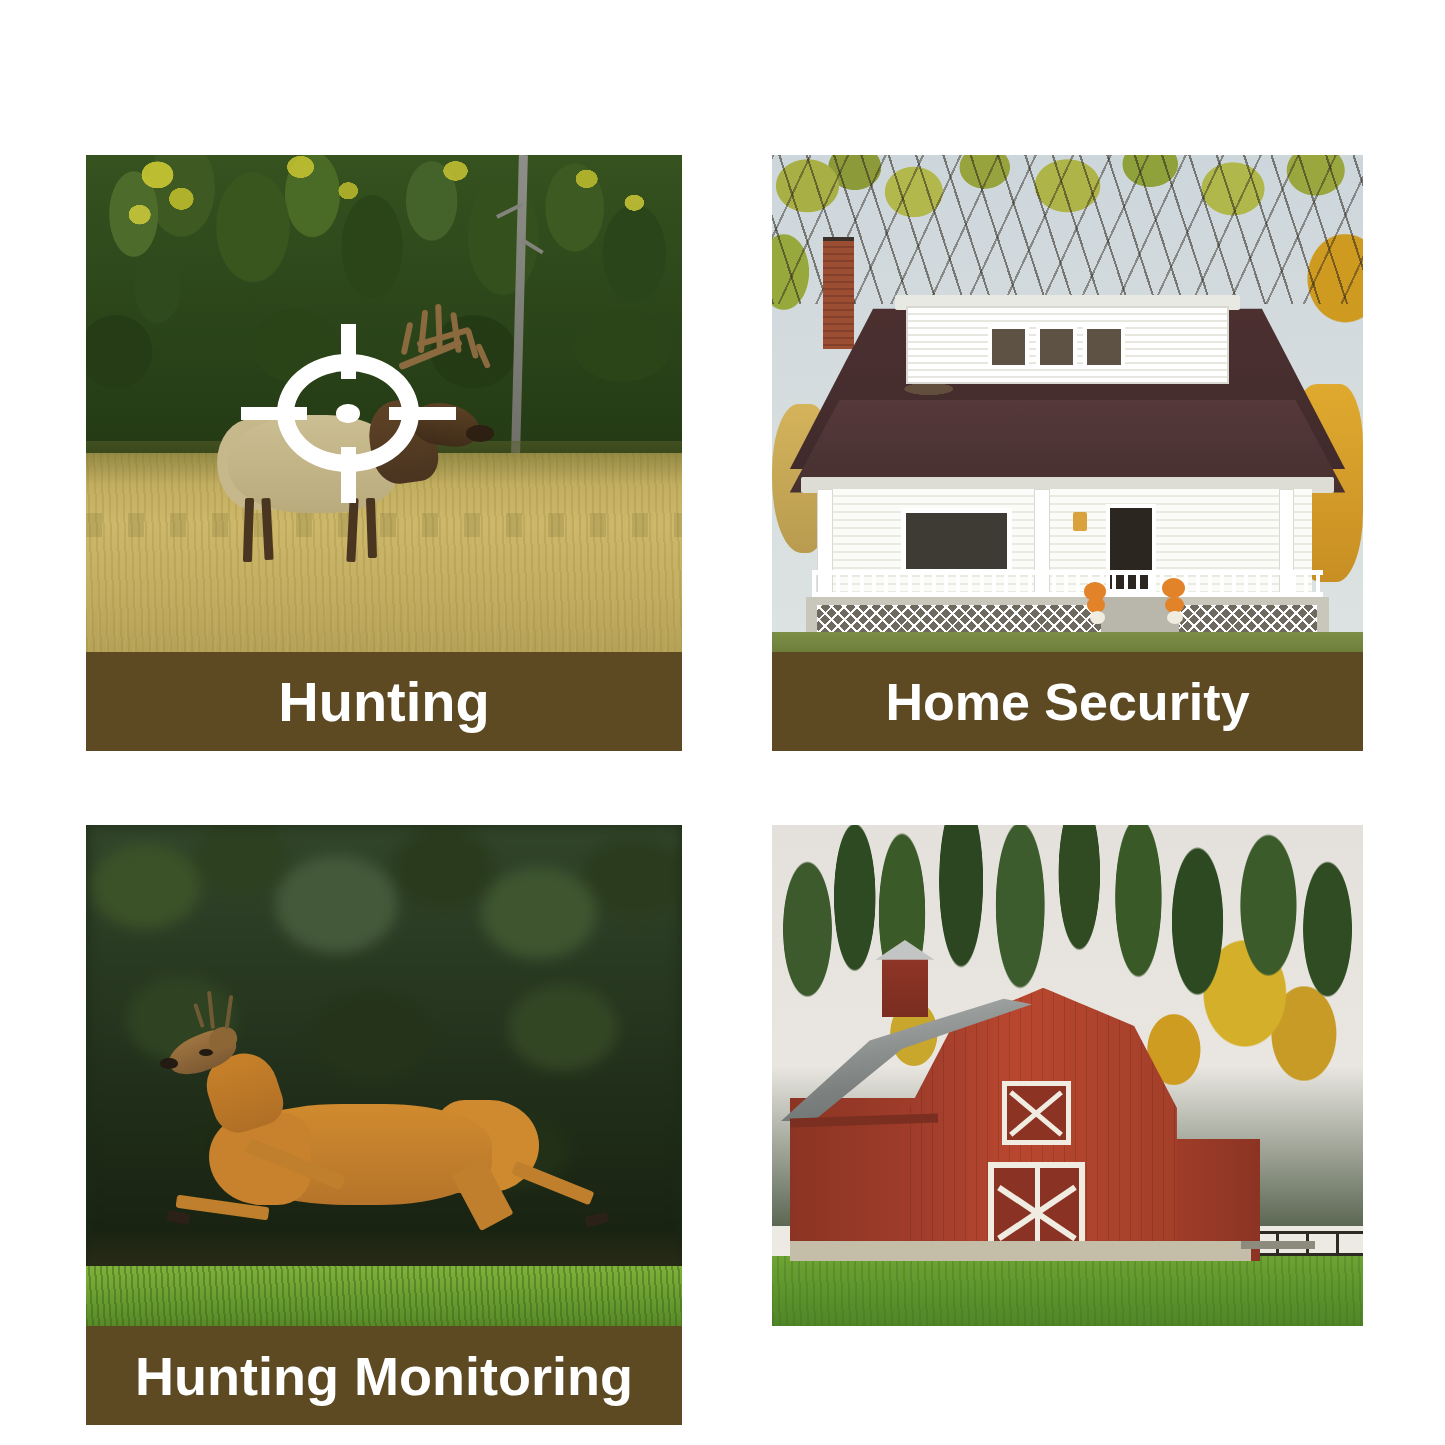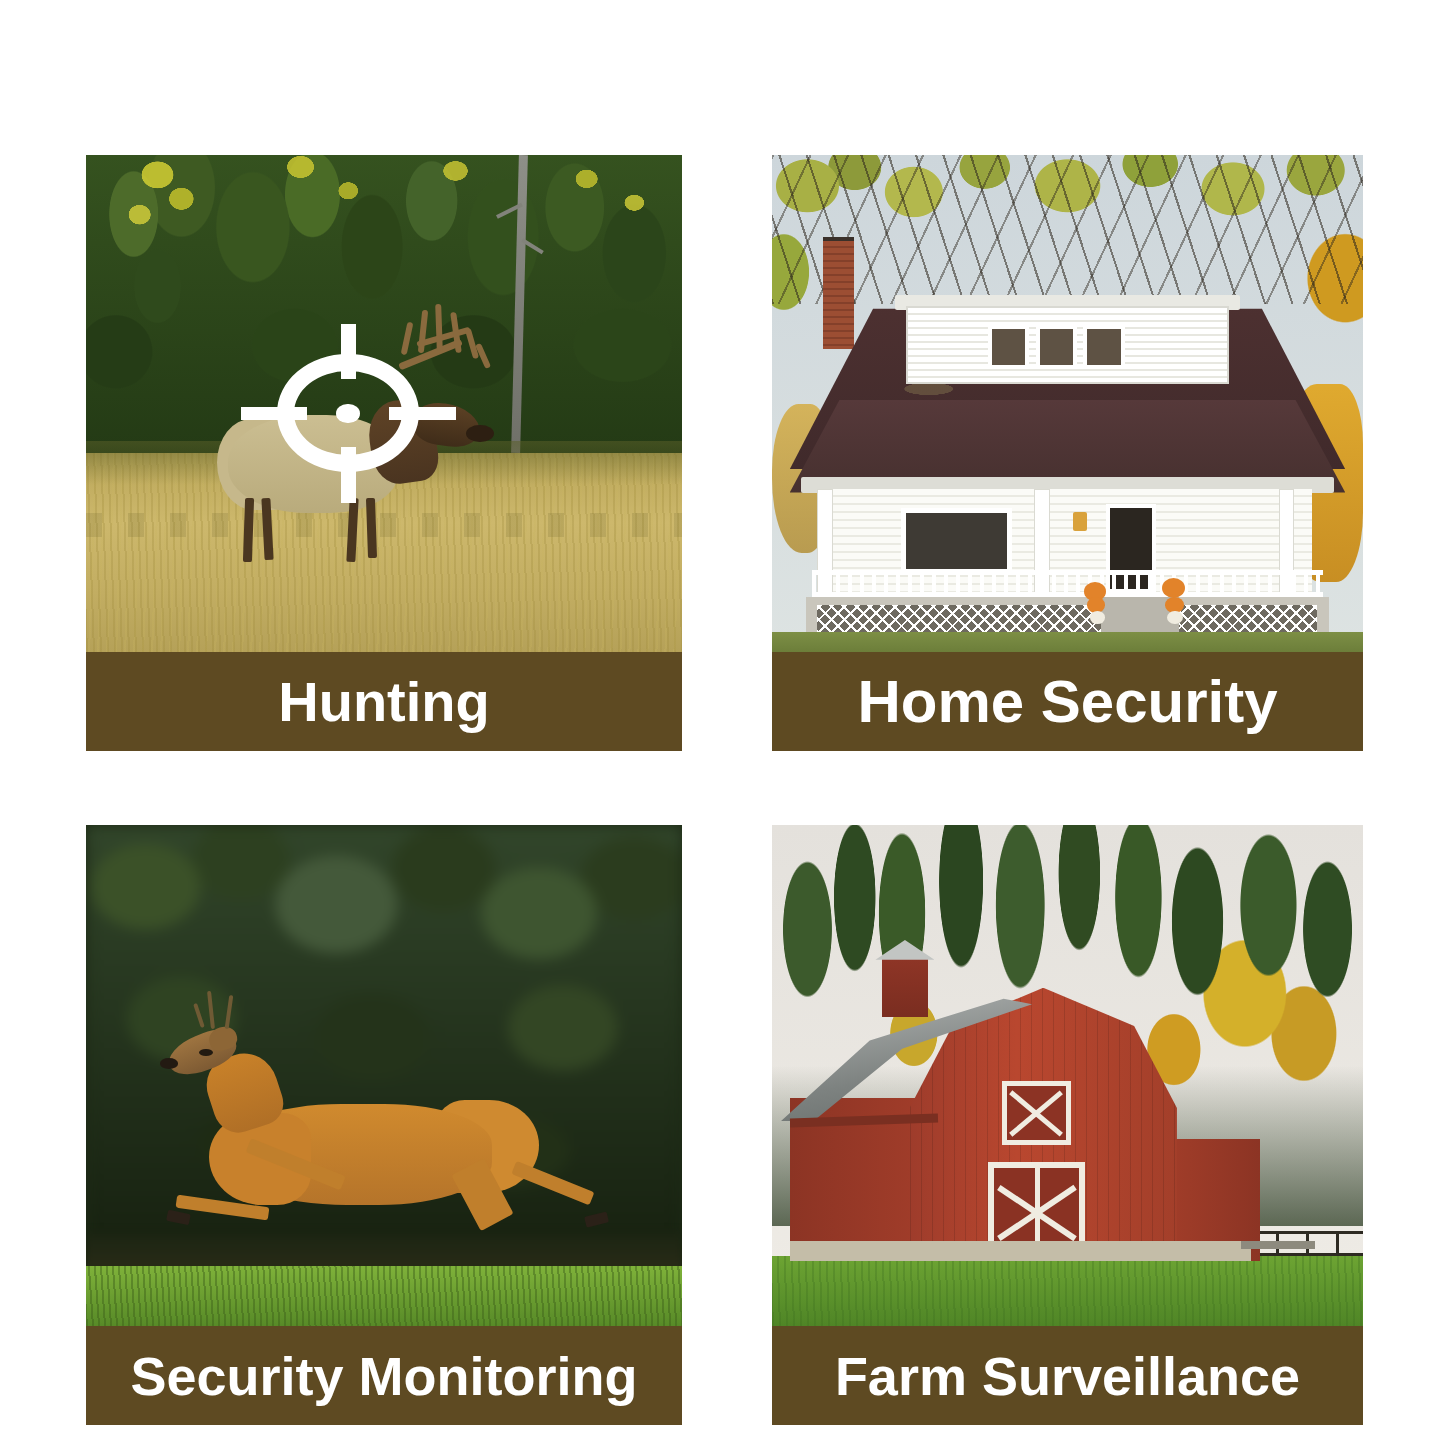--- a/index.html
+++ b/index.html
@@ -41,21 +41,21 @@
     position:absolute;left:0;right:0;bottom:0;height:99px;
     background:#5e4a22;
     display:flex;align-items:center;justify-content:center;
     color:#ffffff;font-weight:700;
     font-size:56px;line-height:60px;
     letter-spacing:0px;
     white-space:nowrap;
     overflow:hidden;
   }
   .card.tl .caption{font-size:56px;}
-  .card.tr .caption{font-size:60px;}
+  .card.tr .caption{font-size:52px;}
   .card.bl .caption{font-size:54px;}
   .card.br .caption{font-size:54px;}
 
   
   .elk-sky{position:absolute;inset:0;background:#cfd6cf;}
   .elk-forest{
     position:absolute;left:0;top:0;width:100%;height:66%;
     background:
       radial-gradient(ellipse 40px 70px at 8% 18%,#4d6b2a 0 60%,transparent 62%),
       radial-gradient(ellipse 55px 80px at 16% 10%,#3e5a22 0 60%,transparent 62%),
@@ -549,21 +549,21 @@
           <div class="roe-antler a2"></div>
           <div class="roe-antler a3"></div>
           <div class="roe-leg fl1"></div>
           <div class="roe-leg fl2"></div>
           <div class="roe-leg hl1"></div>
           <div class="roe-leg hl2"></div>
           <div class="roe-hoof h1"></div>
           <div class="roe-hoof h2"></div>
         </div>
       </div>
-      <div class="caption">Security Monitoring</div>
+      <div class="caption">Hunting Monitoring</div>
     </div>
 
     <div class="card br">
       <div class="photo">
         <div class="fs-sky"></div>
         <div class="fs-forest"></div>
         <div class="fs-lawn"></div>
         <div class="fs-fence"></div>
 
         <div class="barn">
@@ -575,17 +575,16 @@
           <div class="barn-roof"></div>
           <div class="barn-eave"></div>
           <div class="barn-cupola"></div>
           <div class="barn-haydoor"></div>
           <div class="barn-bigdoor"></div>
           <div class="barn-doorsplit"></div>
           <div class="barn-foundation"></div>
           <div class="barn-bench"></div>
         </div>
       </div>
-      <div class="caption">Farm Surveillance</div>
     </div>
 
   </div>
 </div>
 
 </body></html>

